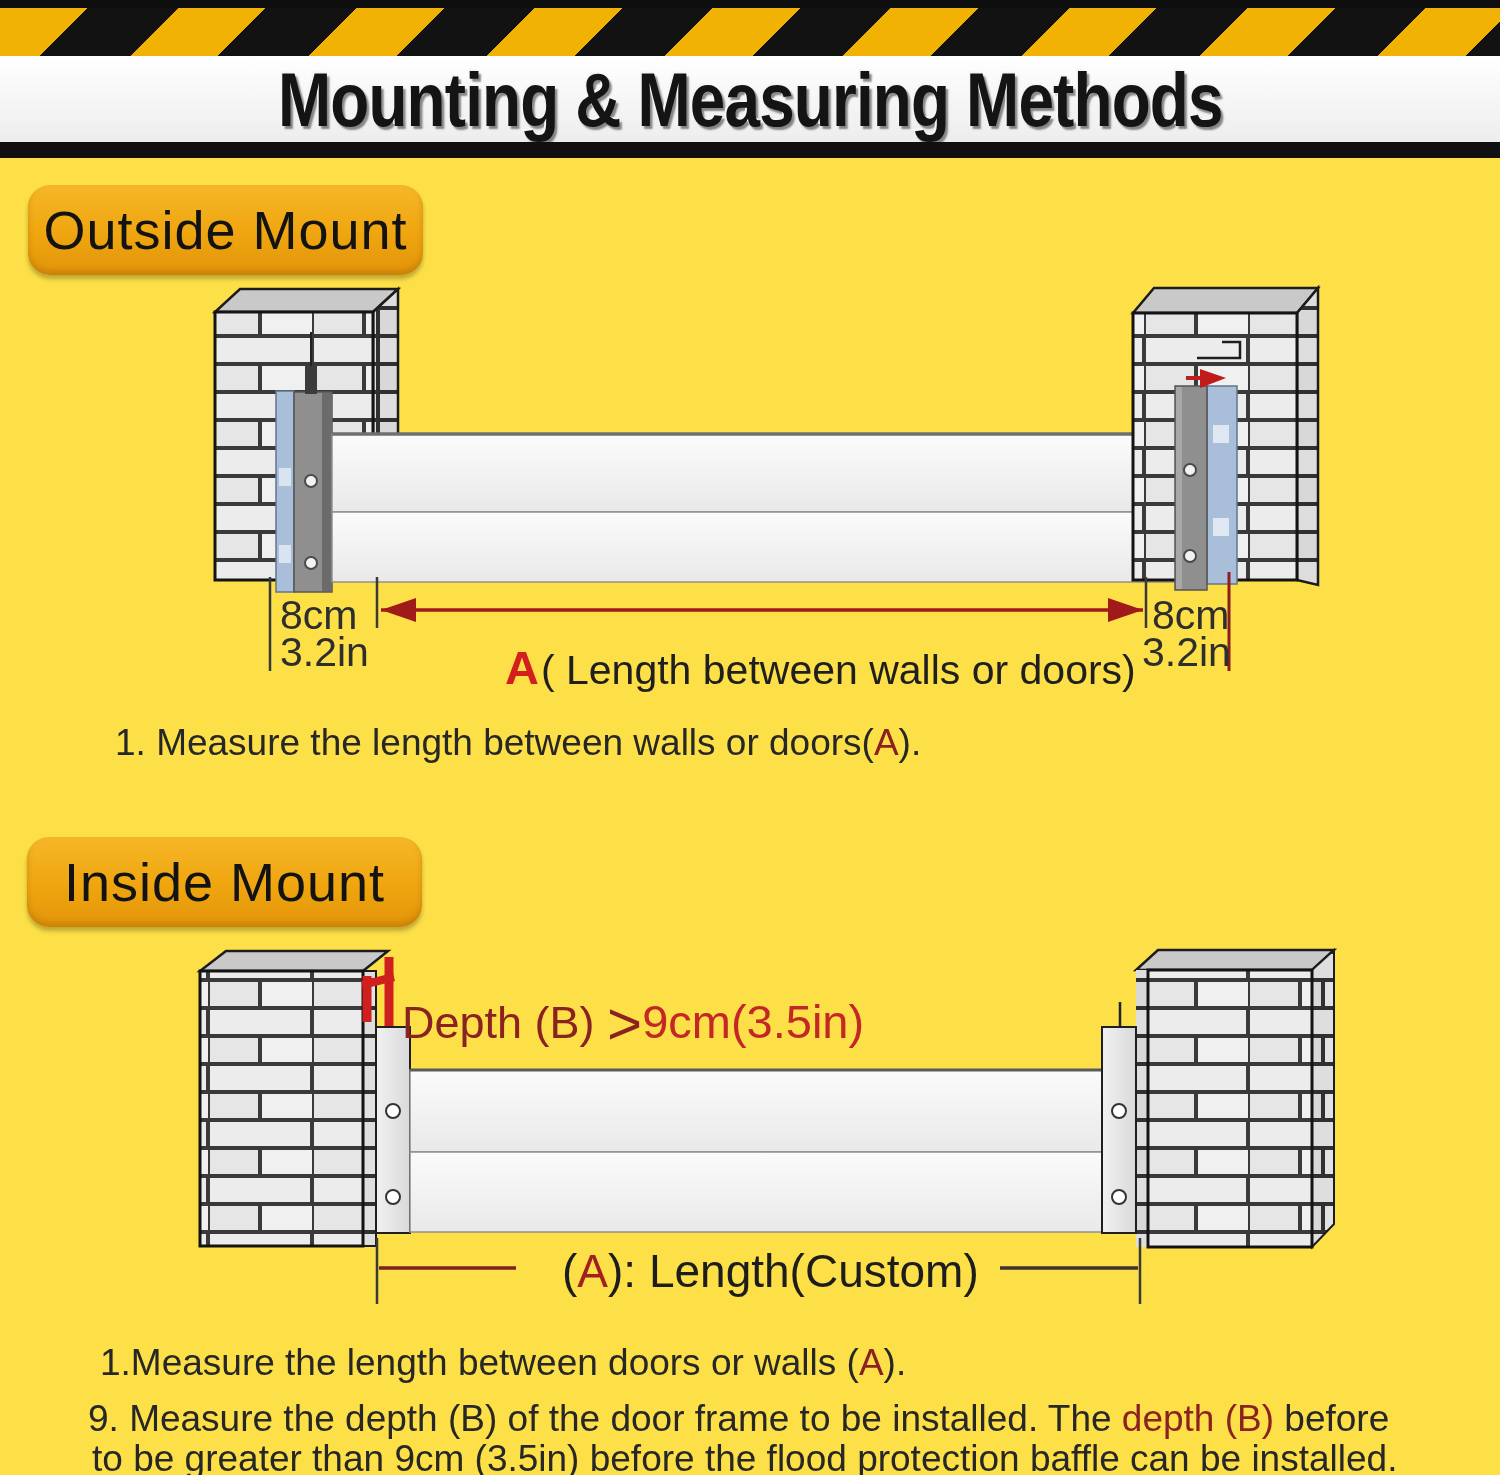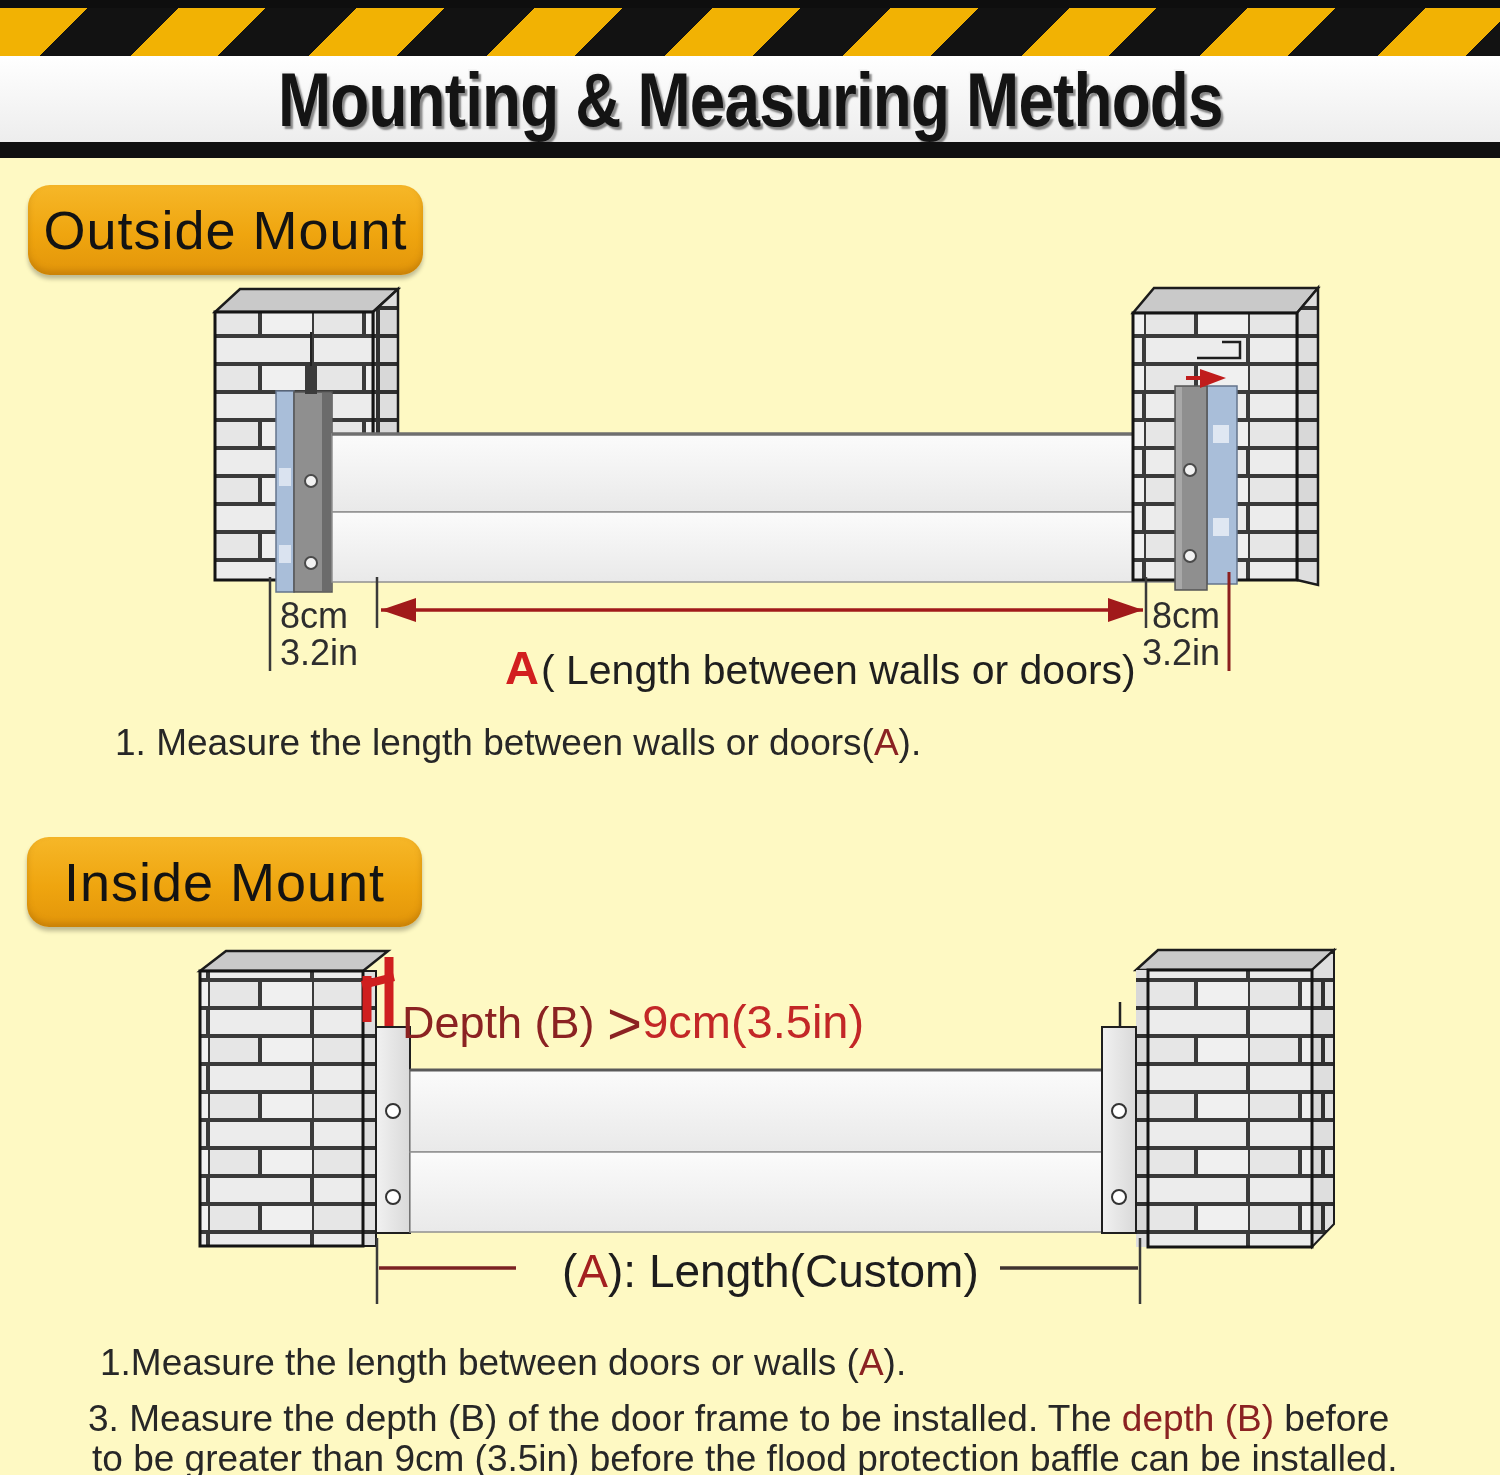--- a/index.html
+++ b/index.html
@@ -1,16 +1,16 @@
 <!DOCTYPE html>
 <html style="--caution_yellow: #f2b203; --caution_black: #121212; --badge_yellow: #efa50f; --accent_red: #d21f1f; --dark_red: #8b2222; --seal_blue: #a9bed9;"><head>
 <meta charset="utf-8">
 <style>
   html,body{margin:0;padding:0;background:#ffffff;}
-  .page{position:relative;width:1500px;height:1475px;background:#fef9c3;overflow:hidden;
+  .page{position:relative;width:1500px;height:1475px;background:#fde047;overflow:hidden;
         font-family:"Liberation Sans", sans-serif;}
   
   .tape{position:absolute;left:0;top:0;width:100%;height:56px;
         border-top:8px solid #0e0e0e;box-sizing:border-box;
         background:repeating-linear-gradient(135deg, var(--caution_yellow,#f2b203) 0 62px, var(--caution_black,#121212) 62px 126px);
         box-shadow:0 4px 7px rgba(0,0,0,.28);}
   .title-bar{position:absolute;left:0;top:56px;width:100%;height:86px;
              background:linear-gradient(#ffffff,#ededed);
              display:flex;align-items:center;justify-content:center;}
   .title-bar h1{margin:0;font-size:76px;font-weight:bold;color:#141414;letter-spacing:-1px;
@@ -20,21 +20,21 @@
   
   .badge{position:absolute;width:395px;height:90px;border-radius:22px;
          background:linear-gradient(#f6b728, var(--badge_yellow,#efa50f) 55%, #e2950a);
          box-shadow:0 4px 4px rgba(0,0,0,.25), inset 0 -4px 6px rgba(150,90,0,.35);
          display:flex;align-items:center;justify-content:center;
          font-size:54px;color:#131313;letter-spacing:1px;}
   
   .art{position:absolute;left:0;top:0;width:1500px;height:1475px;}
   
   .ovl{position:absolute;color:#2b2b2b;white-space:nowrap;}
-  .dim{font-size:36px;line-height:37px;color:#2e2e2e;}
+  .dim{font-size:41px;line-height:37px;color:#2e2e2e;}
   .span-label{font-size:41px;color:#1f1f1f;}
   .span-label .redA{font-size:47px;font-weight:bold;color:var(--accent_red,#d21f1f);padding-right:2px;}
   .steps{font-size:37px;color:#272727;}
   .steps .red{color:var(--dark_red,#8b2222);}
   .depth-label{font-size:45px;color:var(--dark_red,#7b2b2b);}
   .depth-label .gt{font-size:60px;vertical-align:-6px;line-height:40px;}
   .depth-label .val{color:#c32727;font-size:47px;}
   .len-label{font-size:46px;color:#1d1d1d;}
   .len-label .red{color:#a32020;}
 </style>
@@ -190,19 +190,19 @@
     <span>Depth (B) </span><span class="gt">&gt;</span><span class="val">9cm(3.5in)</span>
   </div>
   <div class="ovl len-label" style="left:562px;top:1244px;">
     <span>(</span><span class="red">A</span><span>): Length(Custom)</span>
   </div>
 
   <div class="ovl steps" style="left:100px;top:1342px;">
     <span>1.Measure the length between doors or walls (</span><span class="red">A</span><span>).</span>
   </div>
   <div class="ovl steps" style="left:88px;top:1398px;">
-    <span>3. Measure the depth (B) of the door frame to be installed. The </span><span class="red">depth (B)</span><span> before</span>
+    <span>9. Measure the depth (B) of the door frame to be installed. The </span><span class="red">depth (B)</span><span> before</span>
   </div>
   <div class="ovl steps" style="left:92px;top:1438px;">
     <span>to be greater than 9cm (3.5in) before the flood protection baffle can be installed.</span>
   </div>
 
 </div>
 
 </body></html>

